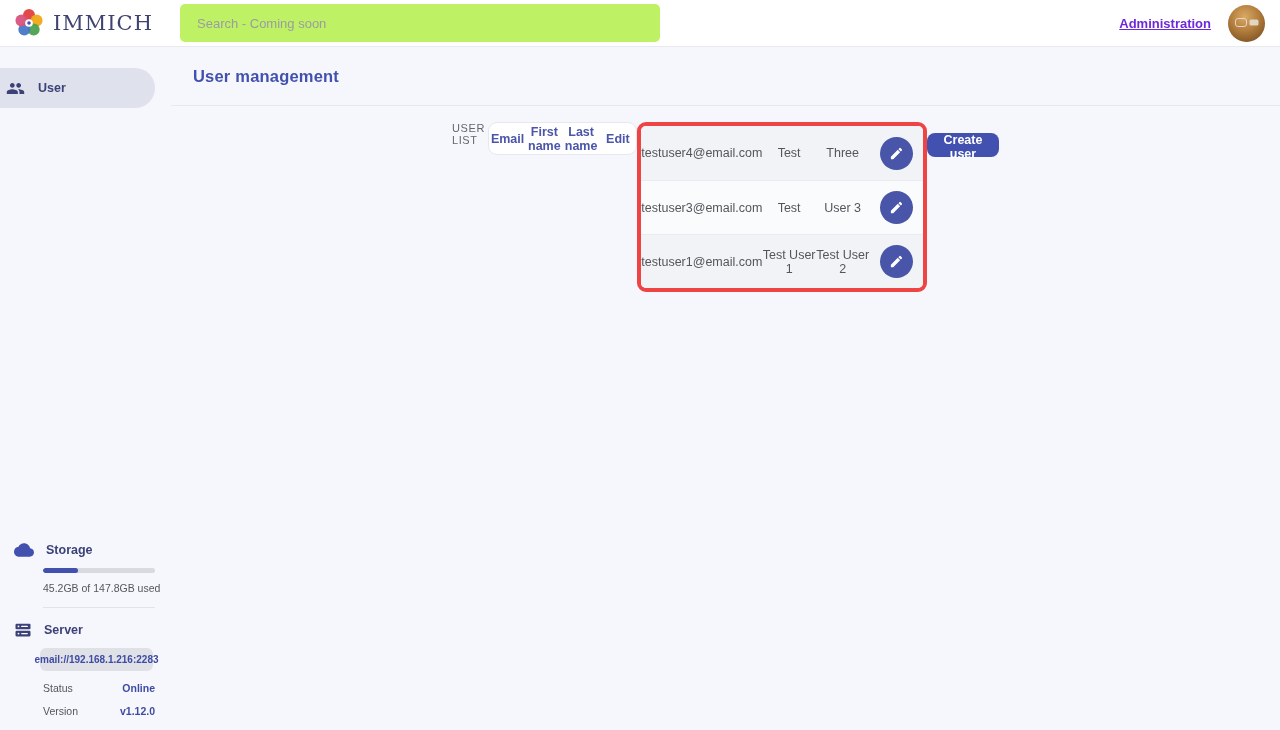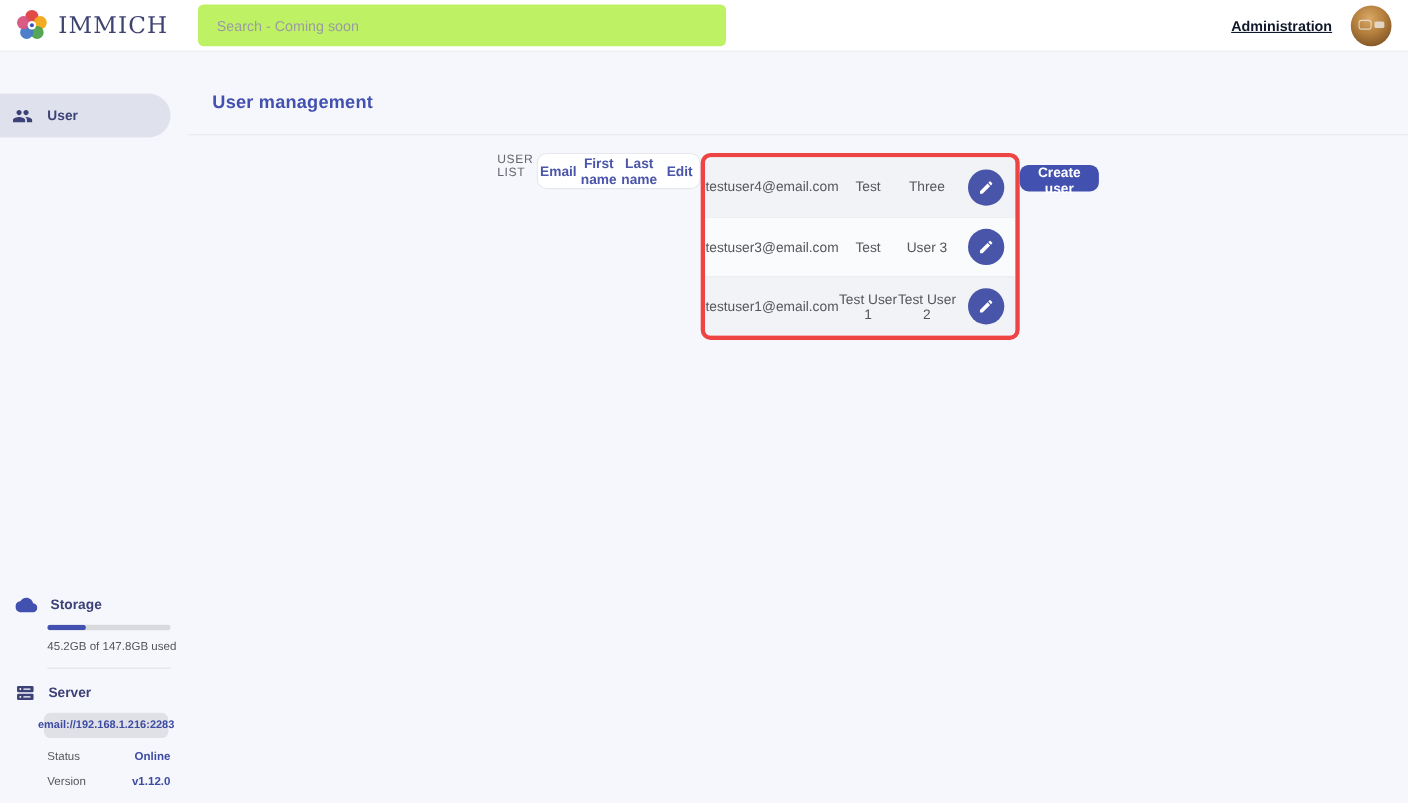--- a/index.html
+++ b/index.html
@@ -3,21 +3,21 @@
 <meta charset="utf-8">
 <style>
   * { margin: 0; padding: 0; box-sizing: border-box; }
   html, body { width: 1280px; height: 730px; }
   body {
     font-family: "Liberation Sans", sans-serif;
     background: #f6f7fc;
     overflow: hidden;
     color: #55565b;
   }
-  .app { width: 1280px; height: 730px; display: flex; flex-direction: column; gap: 17px; }
+  .app { width: 1280px; height: 730px; display: flex; flex-direction: column; }
 
   
   .topbar {
     position: relative;
     height: 47px; flex-shrink: 0;
     background: #ffffff;
     border-bottom: 1px solid #e9eaef;
     display: flex; align-items: center;
   }
   .logo { display: flex; align-items: center; gap: 8px; padding-left: 13px; }
@@ -34,21 +34,21 @@
     font-family: "Liberation Sans", sans-serif;
     outline: none;
   }
   .search-input::placeholder { color: #9b9ca2; }
   .topbar-right {
     position: absolute; right: 15px; top: 0; height: 47px;
     display: flex; align-items: center; gap: 17px;
   }
   .admin-link {
     font-size: 13px; font-weight: 700; color #37418f;
-    color: #0f172a; text-decoration: underline; cursor: pointer;
+    color: #6d28d9; text-decoration: underline; cursor: pointer;
   }
   .avatar {
     width: 37px; height: 37px; border-radius: 50%;
     background: radial-gradient(circle at 45% 32%, #d9a966 0%, #b57f3e 42%, #7c5224 85%, #5d3c18 100%);
     position: relative; overflow: hidden; cursor: pointer;
   }
   .avatar::after { 
     content: ""; position: absolute; left: 7px; top: 13px; width: 10px; height: 7px;
     border: 1.5px solid #e8e3da; border-radius: 3px;
     box-shadow: 13px 0 0 -1.5px #e8e3da, 0 0 0 20px transparent;
@@ -56,21 +56,21 @@
   }
 
   
   .content { flex: 1; display: flex; min-height: 0; }
 
   
   .sidebar { width: 171px; flex-shrink: 0; display: flex; flex-direction: column; }
   .nav-pill {
     margin-top: 21px; width: 155px; height: 40px;
     background: #dfe2ec; border-radius: 0 20px 20px 0;
-    display: flex; align-items: center; gap: 13px; padding-left: 11px;
+    display: flex; align-items: center; gap: 13px; padding-left: 6px;
     cursor: pointer;
   }
   .nav-pill-label { font-size: 12.5px; font-weight: 600; color: #3c4277; }
 
   .side-footer { margin-top: auto; padding: 0 0 13px 14px; }
   .side-head { display: flex; align-items: center; gap: 12px; }
   .side-title { font-size: 12.5px; font-weight: 700; color: #3c4277; }
   .side-indent { margin-left: 29px; width: 112px; }
   .progress-track { height: 5px; background: #d9dade; border-radius: 3px; margin-top: 8px; overflow: hidden; }
   .progress-fill { height: 100%; background: #4250af; border-radius: 3px; }

